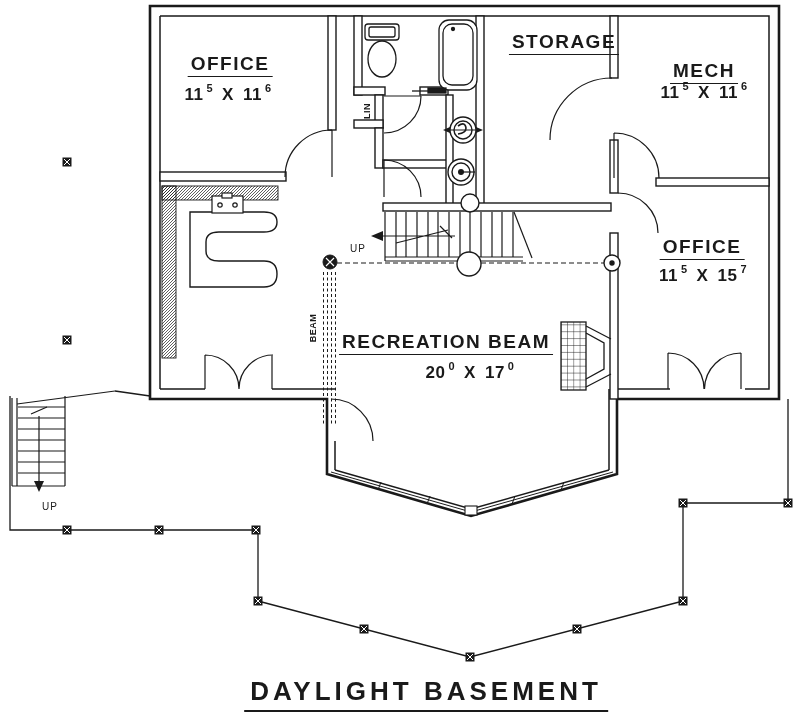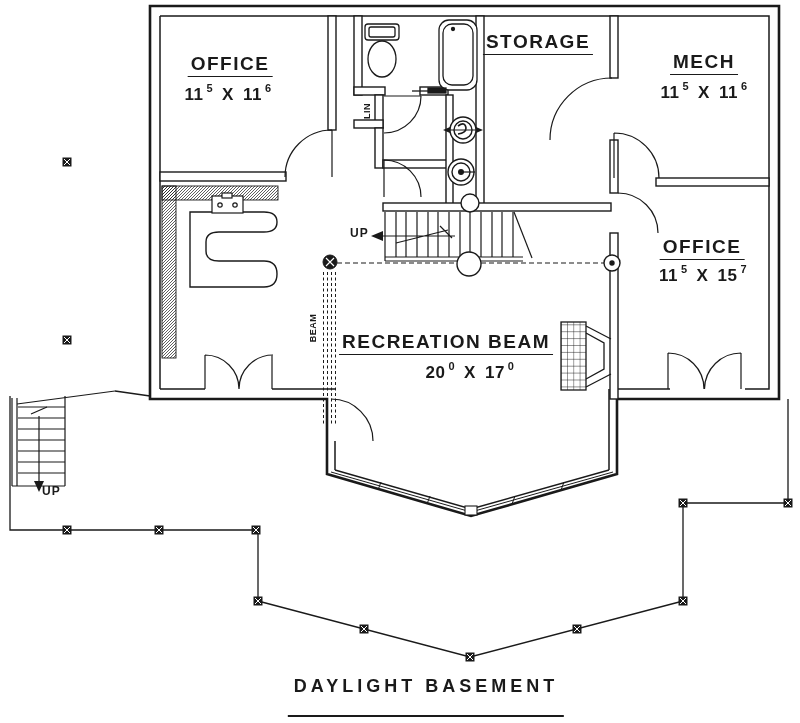--- a/index.html
+++ b/index.html
@@ -6,25 +6,25 @@
   #plan{position:relative;width:800px;height:723px;background:#fff;overflow:hidden;
         font-family:"Liberation Sans",sans-serif;color:#1a1a1a;}
   #plan svg{position:absolute;left:0;top:0;}
   .lbl{position:absolute;white-space:nowrap;color:#1a1a1a;}
   .ctr{transform:translateX(-50%);}
   .room-name{font-size:19px;font-weight:600;letter-spacing:1.5px;
              border-bottom:1.8px solid #1a1a1a;padding:0 3px 1px 3px;}
   .dim{font-size:17px;font-weight:700;letter-spacing:.5px;}
   .dim sup{font-size:11px;position:relative;top:-1px;margin-left:3px;}
   .dim .dx{margin:0 9px;}
-  .up{font-size:12px;font-weight:700;letter-spacing:1px;}
+  .up{font-size:10px;font-weight:400;letter-spacing:1px;margin-top:17px;}
   .tiny{font-size:9px;font-weight:600;letter-spacing:.5px;}
   .vert{transform:translate(-50%,-50%) rotate(-90deg);}
-  .title{font-size:18px;font-weight:600;letter-spacing:4px;
-         border-bottom:2px solid #1a1a1a;padding:0 6px 18px 6px;}
+  .title{font-size:26px;font-weight:600;letter-spacing:4px;
+         border-bottom:2px solid #1a1a1a;padding:0 6px 3px 6px;}
 </style>
 </head>
 <body>
 
 <div id="plan">
 
 <svg width="800" height="723" viewBox="0 0 800 723">
   <defs>
     <pattern id="hatch" patternUnits="userSpaceOnUse" width="3" height="3">
       <path d="M0,3 L3,0" stroke="#1a1a1a" stroke-width="0.7"></path>
@@ -205,23 +205,23 @@
     <g>
           <rect x="783.5" y="498.5" width="9" height="9" fill="#1a1a1a"></rect>
           <path d="M785,500 L791,506 M791,500 L785,506" stroke="#fff" stroke-width="1"></path>
         </g>
   </g>
 </svg>
 
 <div class="lbl ctr room-name" style="left:230px;top:53px;">OFFICE</div>
 <div class="lbl ctr dim" style="left:228px;top:83px;"><span>11</span><sup>5</sup><span class="dx">X</span><span>11</span><sup>6</sup></div>
 
-<div class="lbl ctr room-name" style="left:538px;top:31px;">STORAGE</div>
-
-<div class="lbl ctr room-name" style="left:704px;top:51px;">MECH</div>
+<div class="lbl ctr room-name" style="left:564px;top:31px;">STORAGE</div>
+
+<div class="lbl ctr room-name" style="left:704px;top:60px;">MECH</div>
 <div class="lbl ctr dim" style="left:704px;top:81px;"><span>11</span><sup>5</sup><span class="dx">X</span><span>11</span><sup>6</sup></div>
 
 <div class="lbl ctr room-name" style="left:702px;top:236px;">OFFICE</div>
 <div class="lbl ctr dim" style="left:703px;top:264px;"><span>11</span><sup>5</sup><span class="dx">X</span><span>15</span><sup>7</sup></div>
 
 
 <div class="lbl ctr room-name" style="left:446px;top:331px;">RECREATION BEAM</div>
 <div class="lbl ctr dim" style="left:470px;top:361px;"><span>20</span><sup>0</sup><span class="dx">X</span><span>17</span><sup>0</sup></div>
 
 <div class="lbl up" style="left:350px;top:226px;">UP</div>

